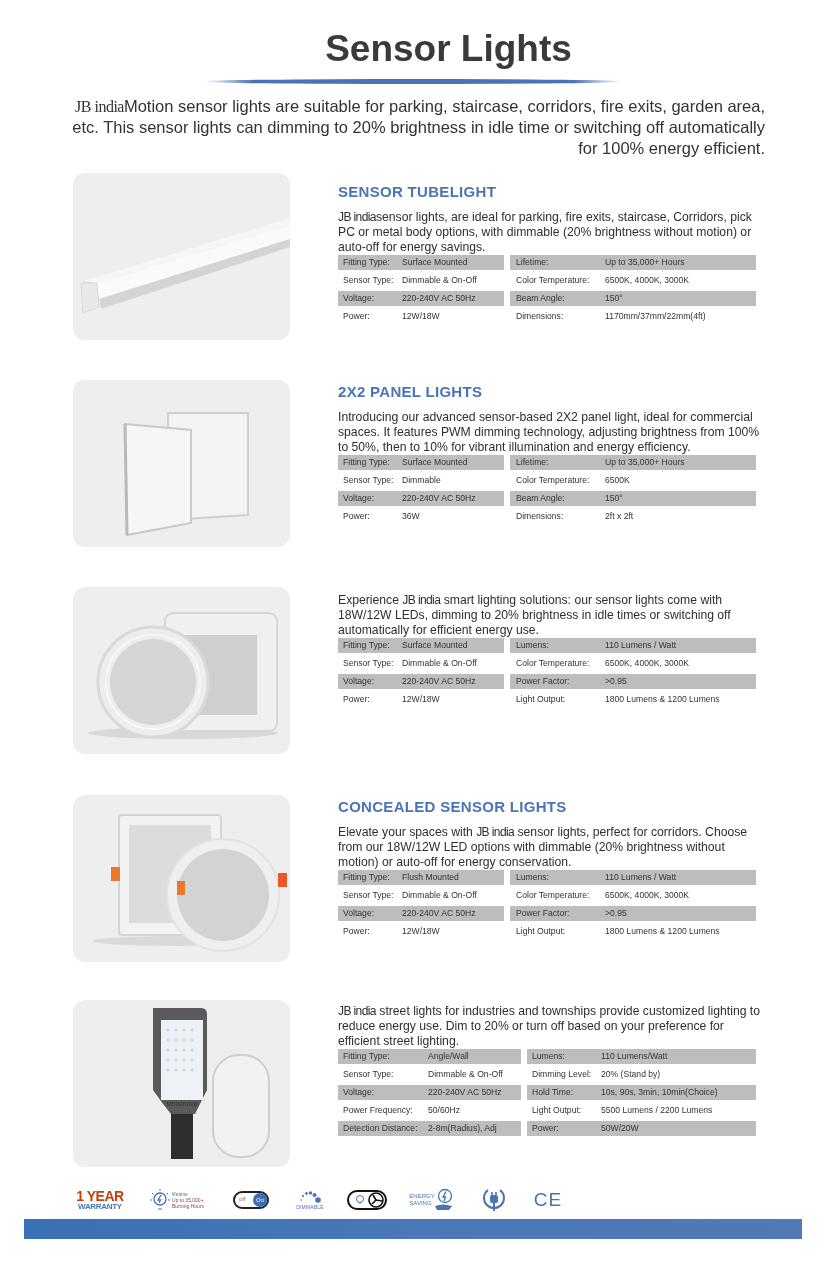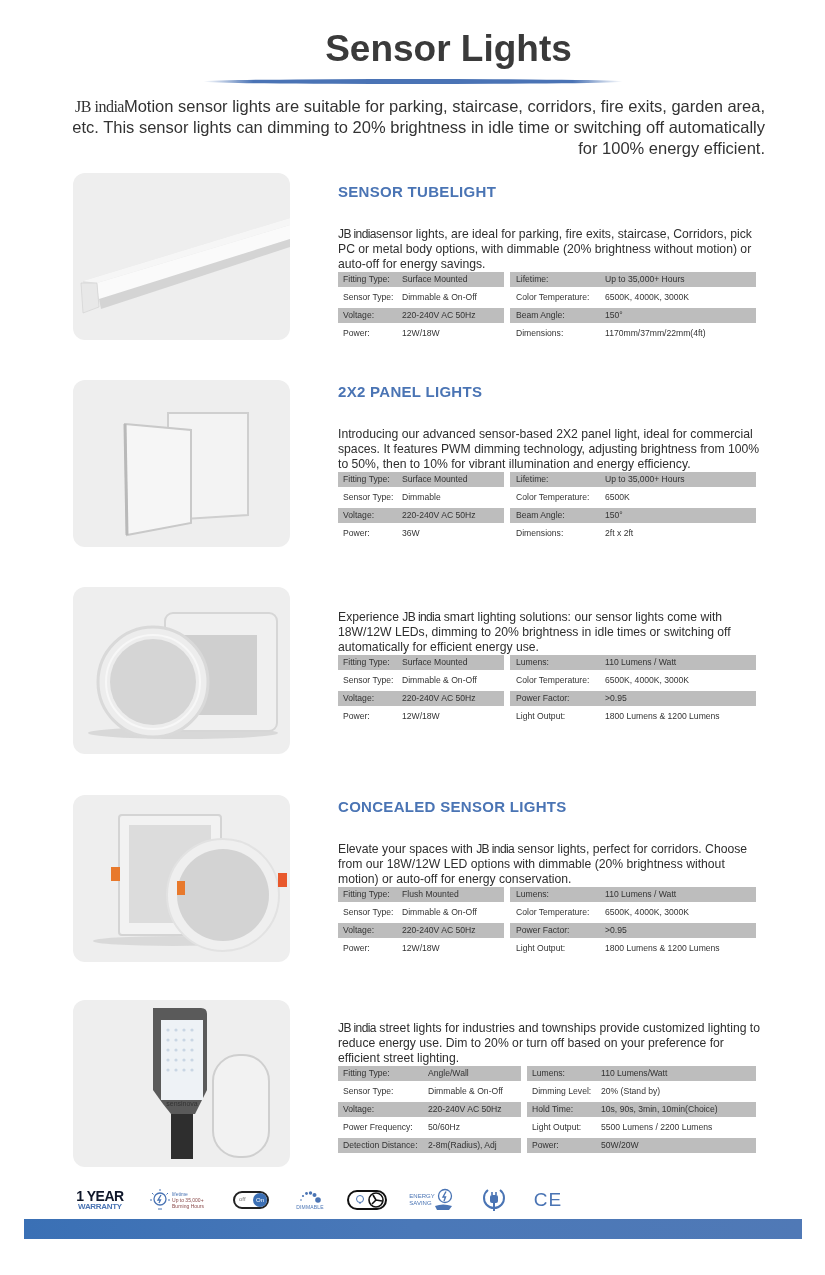--- a/index.html
+++ b/index.html
@@ -7,21 +7,21 @@
   .title{position:absolute;top:28px;left:0;width:825px;text-align:center;font-size:37px;font-weight:bold;color:#3a3a3a;letter-spacing:0px;padding-left:36px;}
   .title-rule{position:absolute;top:79px;left:203px;width:420px;height:5px;border-radius:50%;background:linear-gradient(90deg,rgba(74,115,181,0) 0%,#4a73b5 12%,#4a73b5 88%,rgba(74,115,181,0) 100%);}
   .intro{position:absolute;top:96px;left:60px;width:705px;text-align:right;font-size:16.5px;line-height:21px;color:#333;}
   .brand{font-family:"Liberation Serif",serif;font-size:16px;letter-spacing:-0.5px;}
   .brand-sm{font-family:"Liberation Sans",sans-serif;font-size:12px;letter-spacing:-0.6px;}
 
   .product{position:absolute;left:0;width:825px;}
   .thumb{position:absolute;left:73px;width:217px;height:167px;background:#eeeeee;border-radius:12px;overflow:hidden;}
   .info{position:absolute;left:338px;width:425px;}
   .ptitle{font-size:15px;font-weight:bold;color:#4a74b4;margin:0;line-height:24px;letter-spacing:0.3px;}
-  .pdesc{font-size:12.2px;line-height:15px;color:#2e2e2e;margin-top:23px;}
+  .pdesc{font-size:12.2px;line-height:15px;color:#2e2e2e;margin-top:6px;}
   .specs{position:relative;width:420px;}
   .srow{height:18px;margin-bottom:0px;position:relative;font-size:8.6px;color:#333;}
   .srow .cell{position:absolute;top:0;height:15px;line-height:15px;}
   .srow.shade .bgl,.srow.shade .bgr{position:absolute;top:0;height:15px;background:#bdbdbd;}
   .srow .bgl{left:0;width:166px;}
   .srow .bgr{left:172px;width:246px;}
   .lbl{left:5px;}
   .val{left:64px;}
   .lbl2{left:178px;}
   .val2{left:267px;}
@@ -292,21 +292,21 @@
           <span class="cell" style="left:90px">2-8m(Radius), Adj</span>
           <span class="cell" style="left:194px">Power:</span>
           <span class="cell" style="left:263px">50W/20W</span>
         </div>
     </div>
   </div>
 </div>
 
 <div class="badges">
   <div class="badge" style="left:75px;width:50px;flex-direction:column;line-height:1;">
-    <span style="font-size:14px;font-weight:bold;color:#0f172a;letter-spacing:-0.5px;text-align:center;">1 YEAR</span>
+    <span style="font-size:14px;font-weight:bold;color:#c2410c;letter-spacing:-0.5px;text-align:center;">1 YEAR</span>
     <span style="font-size:8px;font-weight:bold;color:#4a74b4;letter-spacing:-0.3px;">WARRANTY</span>
   </div>
   <div class="badge" style="left:146px;width:62px;">
     <svg width="20" height="22" viewBox="0 0 20 22">
         <circle cx="10" cy="10" r="6" fill="none" stroke="#4a74b4" stroke-width="1.3"></circle>
         <path d="M11 6 L8 11 L10.5 11 L9 14" stroke="#4a74b4" stroke-width="1.3" fill="none"></path>
         <g stroke="#4a74b4" stroke-width="1">
           <line x1="10" y1="0" x2="10" y2="2"></line>
           <line x1="2" y1="4" x2="3.5" y2="5.5"></line>
           <line x1="18" y1="4" x2="16.5" y2="5.5"></line>

